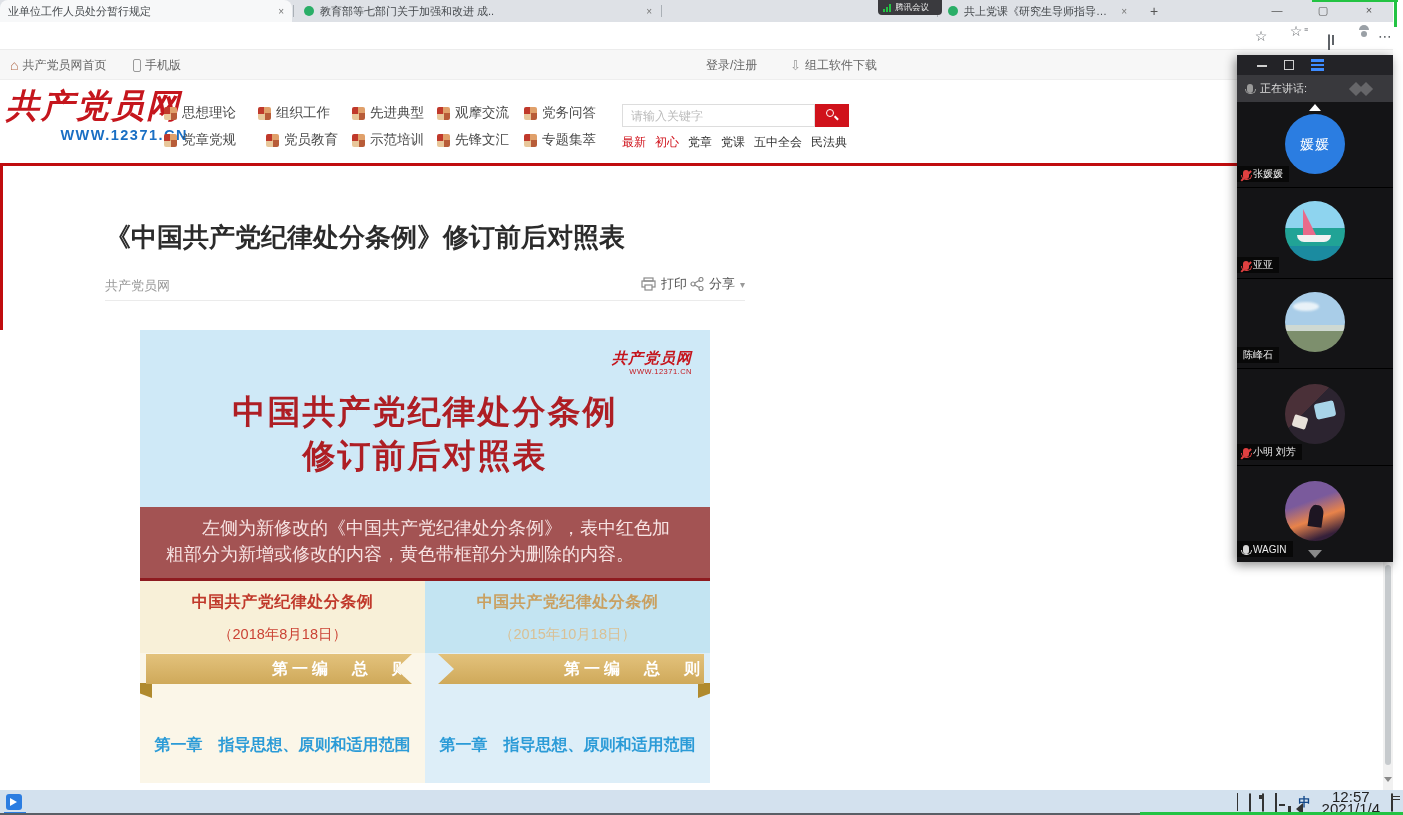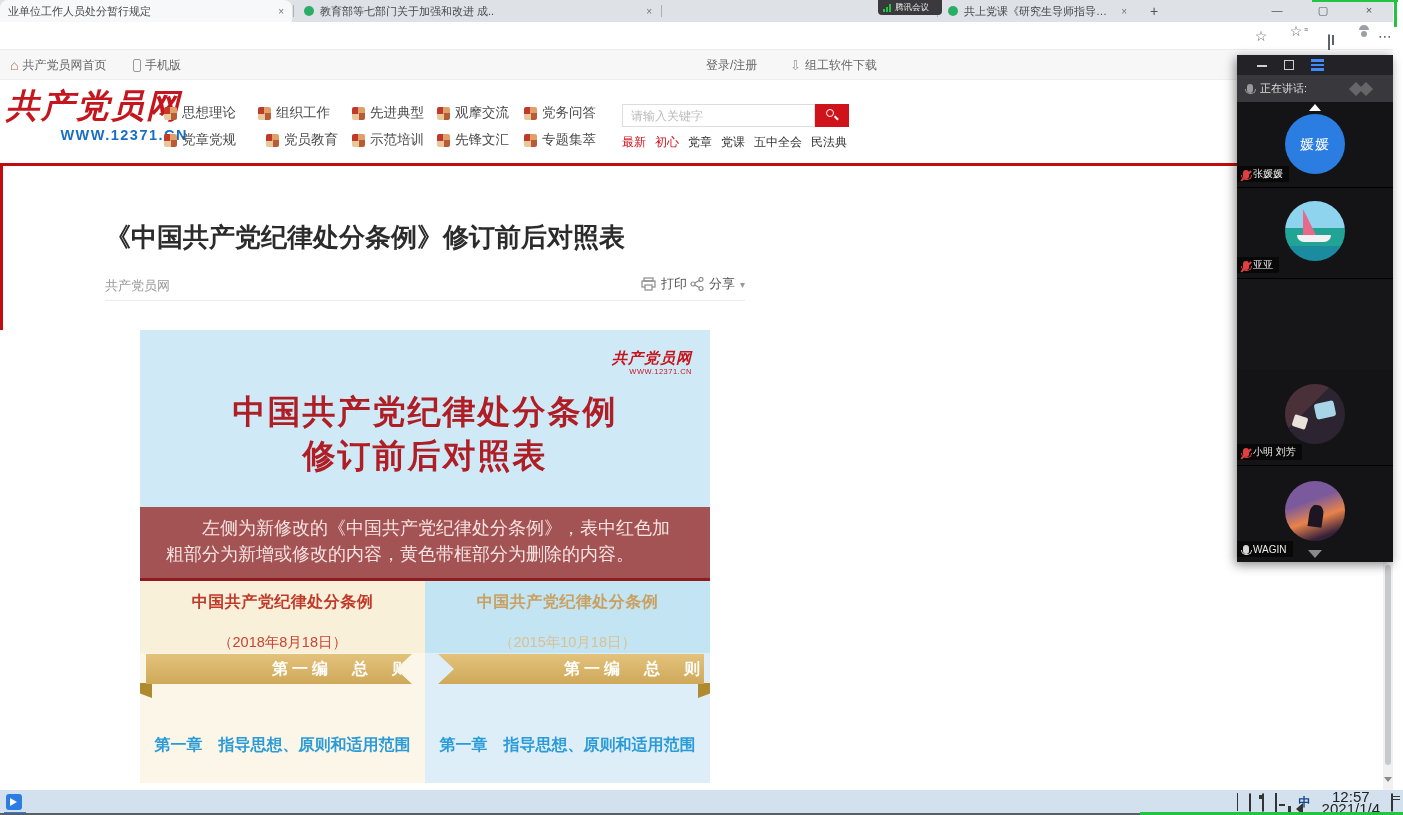--- a/index.html
+++ b/index.html
@@ -86,21 +86,21 @@
            font-weight:bold;font-size:33px;color:#ae1e24;letter-spacing:2px;white-space:nowrap}
   .p-banner{position:absolute;left:0;top:177px;width:570px;height:71px;background:#a35353}
   .p-banner p{padding:8px 26px 0;text-indent:2em;font-size:18px;line-height:26px;color:#f7e3e3}
   .p-line{position:absolute;left:0;top:248px;width:570px;height:3px;background:#8e1b20}
   .p-heads{position:absolute;left:0;top:251px;width:570px;height:72px}
   .ph{position:absolute;top:0;width:285px;height:72px;text-align:center;cursor:default}
   .ph-l{left:0;background:#f8f0d8}
   .ph-r{left:285px;background:#c3e4f2}
   .ph-title{margin-top:11px;font-size:16px;font-weight:bold;letter-spacing:.5px}
   .ph-l .ph-title{color:#c0392b}.ph-r .ph-title{color:#c9a061}
-  .ph-date{margin-top:20px;font-size:14.5px}
+  .ph-date{margin-top:12px;font-size:14.5px}
   .ph-l .ph-date{color:#cb4335}.ph-r .ph-date{color:#d9c095}
   .p-body{position:absolute;left:0;top:323px;width:570px;height:130px}
   .pb{position:absolute;top:0;width:285px;height:130px}
   .pb-l{left:0;background:#fbf6e8}.pb-r{left:285px;background:#ddeef8}
   .ribbon{position:absolute;top:1px;height:30px;line-height:30px;text-align:right;color:#fff;
           font-weight:bold;font-size:16px;letter-spacing:4px;
           background:linear-gradient(#e3c27c,#cfa95a)}
   .rb-l{left:6px;width:266px;clip-path:polygon(0 0,100% 0,calc(100% - 16px) 50%,100% 100%,0 100%)}
   .rb-r{left:298px;width:266px;clip-path:polygon(0 0,100% 0,100% 100%,0 100%,16px 50%)}
   .fold{position:absolute;width:12px;height:15px;background:#b08a2e}
@@ -409,20 +409,26 @@
         <span>张媛媛</span>
       </div>
     </div>
     <div class="tile t2">
       <div class="av av-boat" style="top:13px"></div>
       <div class="plabel">
         <span class="mic muted"></span>
         <span>亚亚</span>
       </div>
     </div>
+    <div class="tile t3">
+      <div class="av av-land" style="top:13px"></div>
+      <div class="plabel">
+        <span>陈峰石</span>
+      </div>
+    </div>
     <div class="tile t4">
       <div class="av av-people" style="top:15px"></div>
       <div class="plabel">
         <span class="mic muted"></span>
         <span>小明 刘芳</span>
       </div>
     </div>
     <div class="tile t5">
       <div class="av av-sunset" style="top:15px"></div>
       <div class="plabel">

